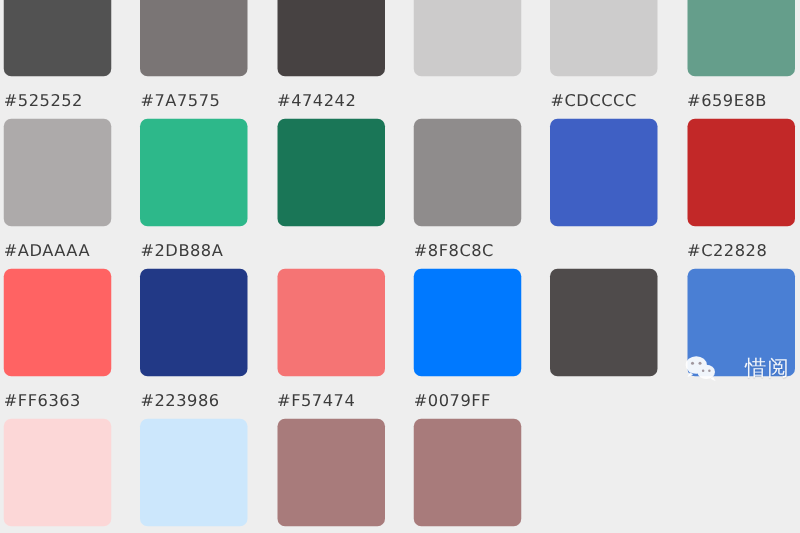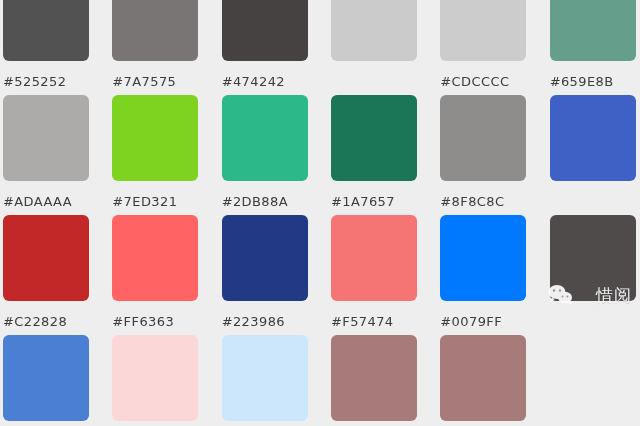--- a/index.html
+++ b/index.html
@@ -98,30 +98,25 @@
     <div class="swatch-cell">
       <span class="swatch-chip" style="background-color: rgb(101, 158, 139);"></span>
       <span class="swatch-label">#659E8B</span>
     </div>
 
     <div class="swatch-cell">
       <span class="swatch-chip" style="background-color: rgb(173, 170, 170);"></span>
       <span class="swatch-label">#ADAAAA</span>
     </div>
     <div class="swatch-cell">
-      <span class="swatch-chip" style="background-color: rgb(126, 211, 33);"></span>
-      <span class="swatch-label">#7ED321</span>
-    </div>
-    <div class="swatch-cell">
       <span class="swatch-chip" style="background-color: rgb(45, 184, 138);"></span>
       <span class="swatch-label">#2DB88A</span>
     </div>
     <div class="swatch-cell">
       <span class="swatch-chip" style="background-color: rgb(26, 118, 87);"></span>
-      <span class="swatch-label">#1A7657</span>
     </div>
     <div class="swatch-cell">
       <span class="swatch-chip" style="background-color: rgb(143, 140, 140);"></span>
       <span class="swatch-label">#8F8C8C</span>
     </div>
 
     <div class="swatch-cell">
       <span class="swatch-chip" style="background-color: rgb(63, 96, 196);"></span>
     </div>
     <div class="swatch-cell">

